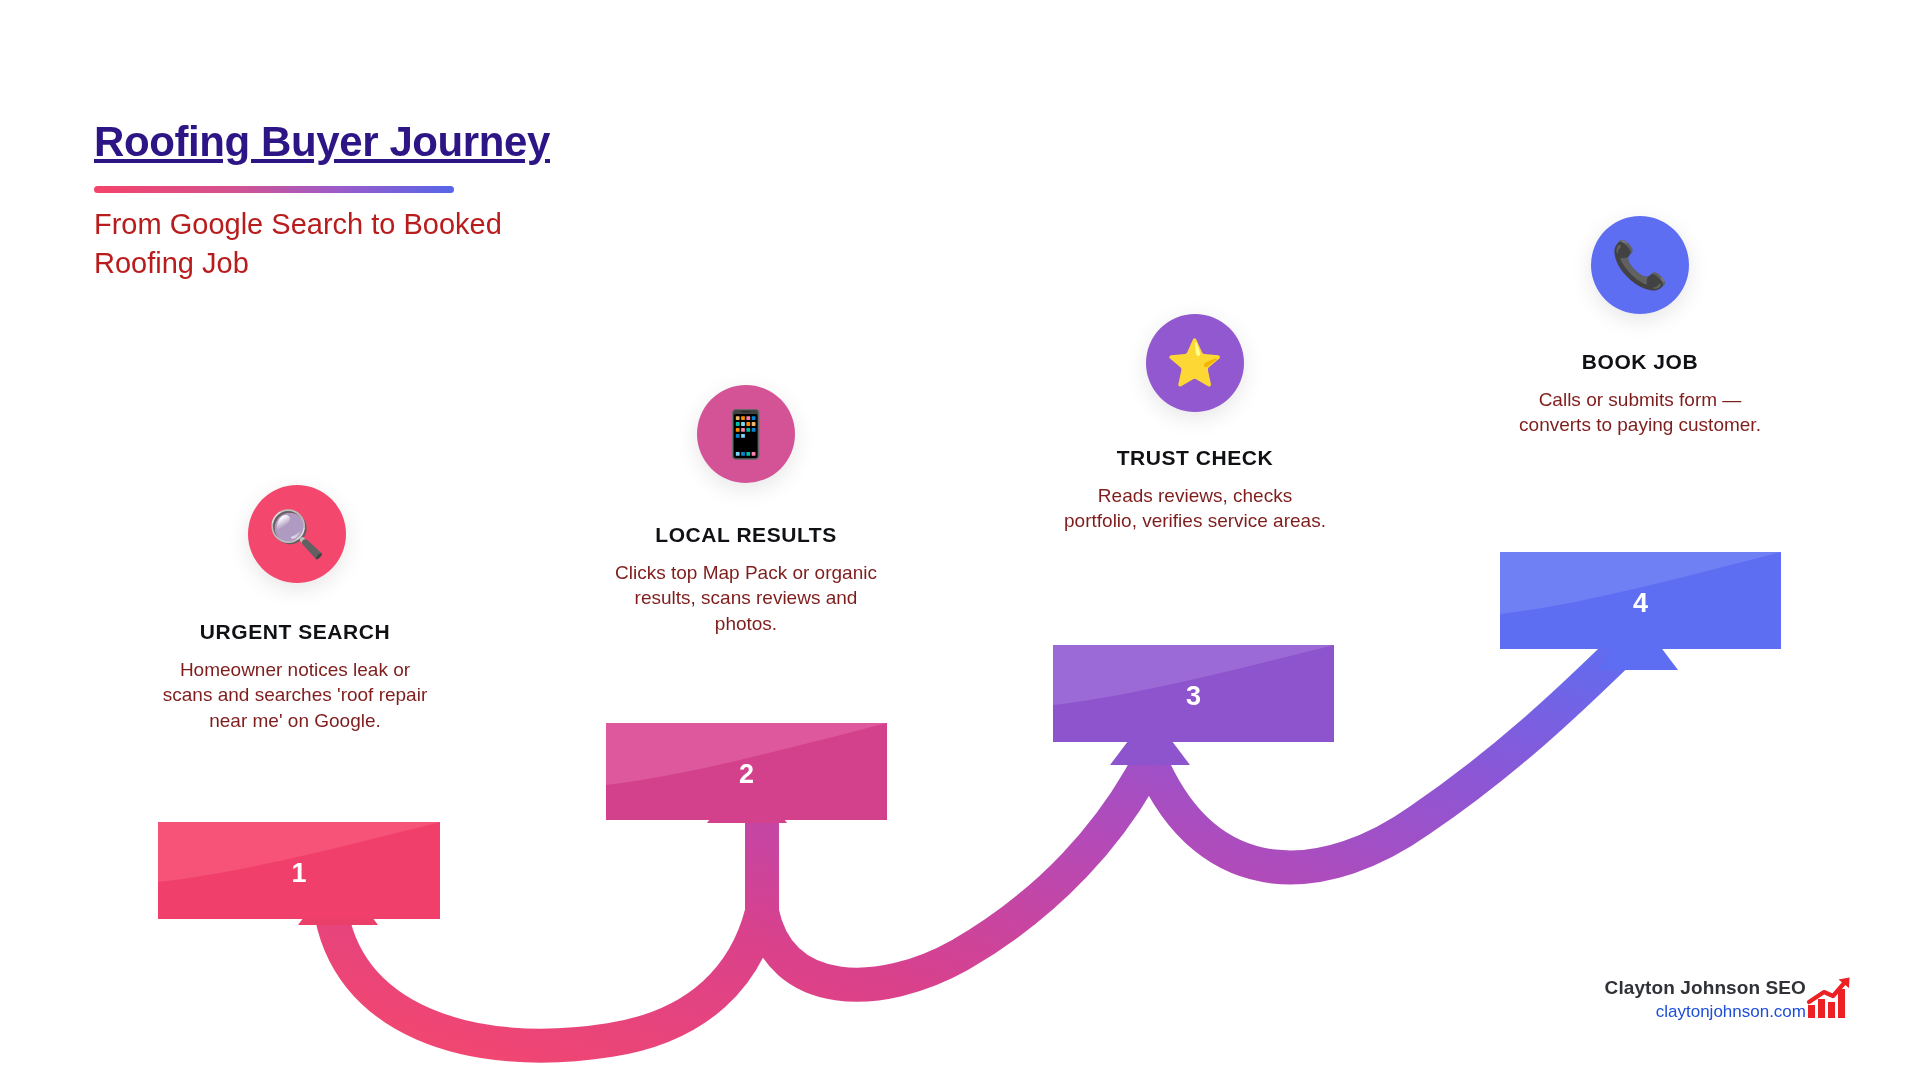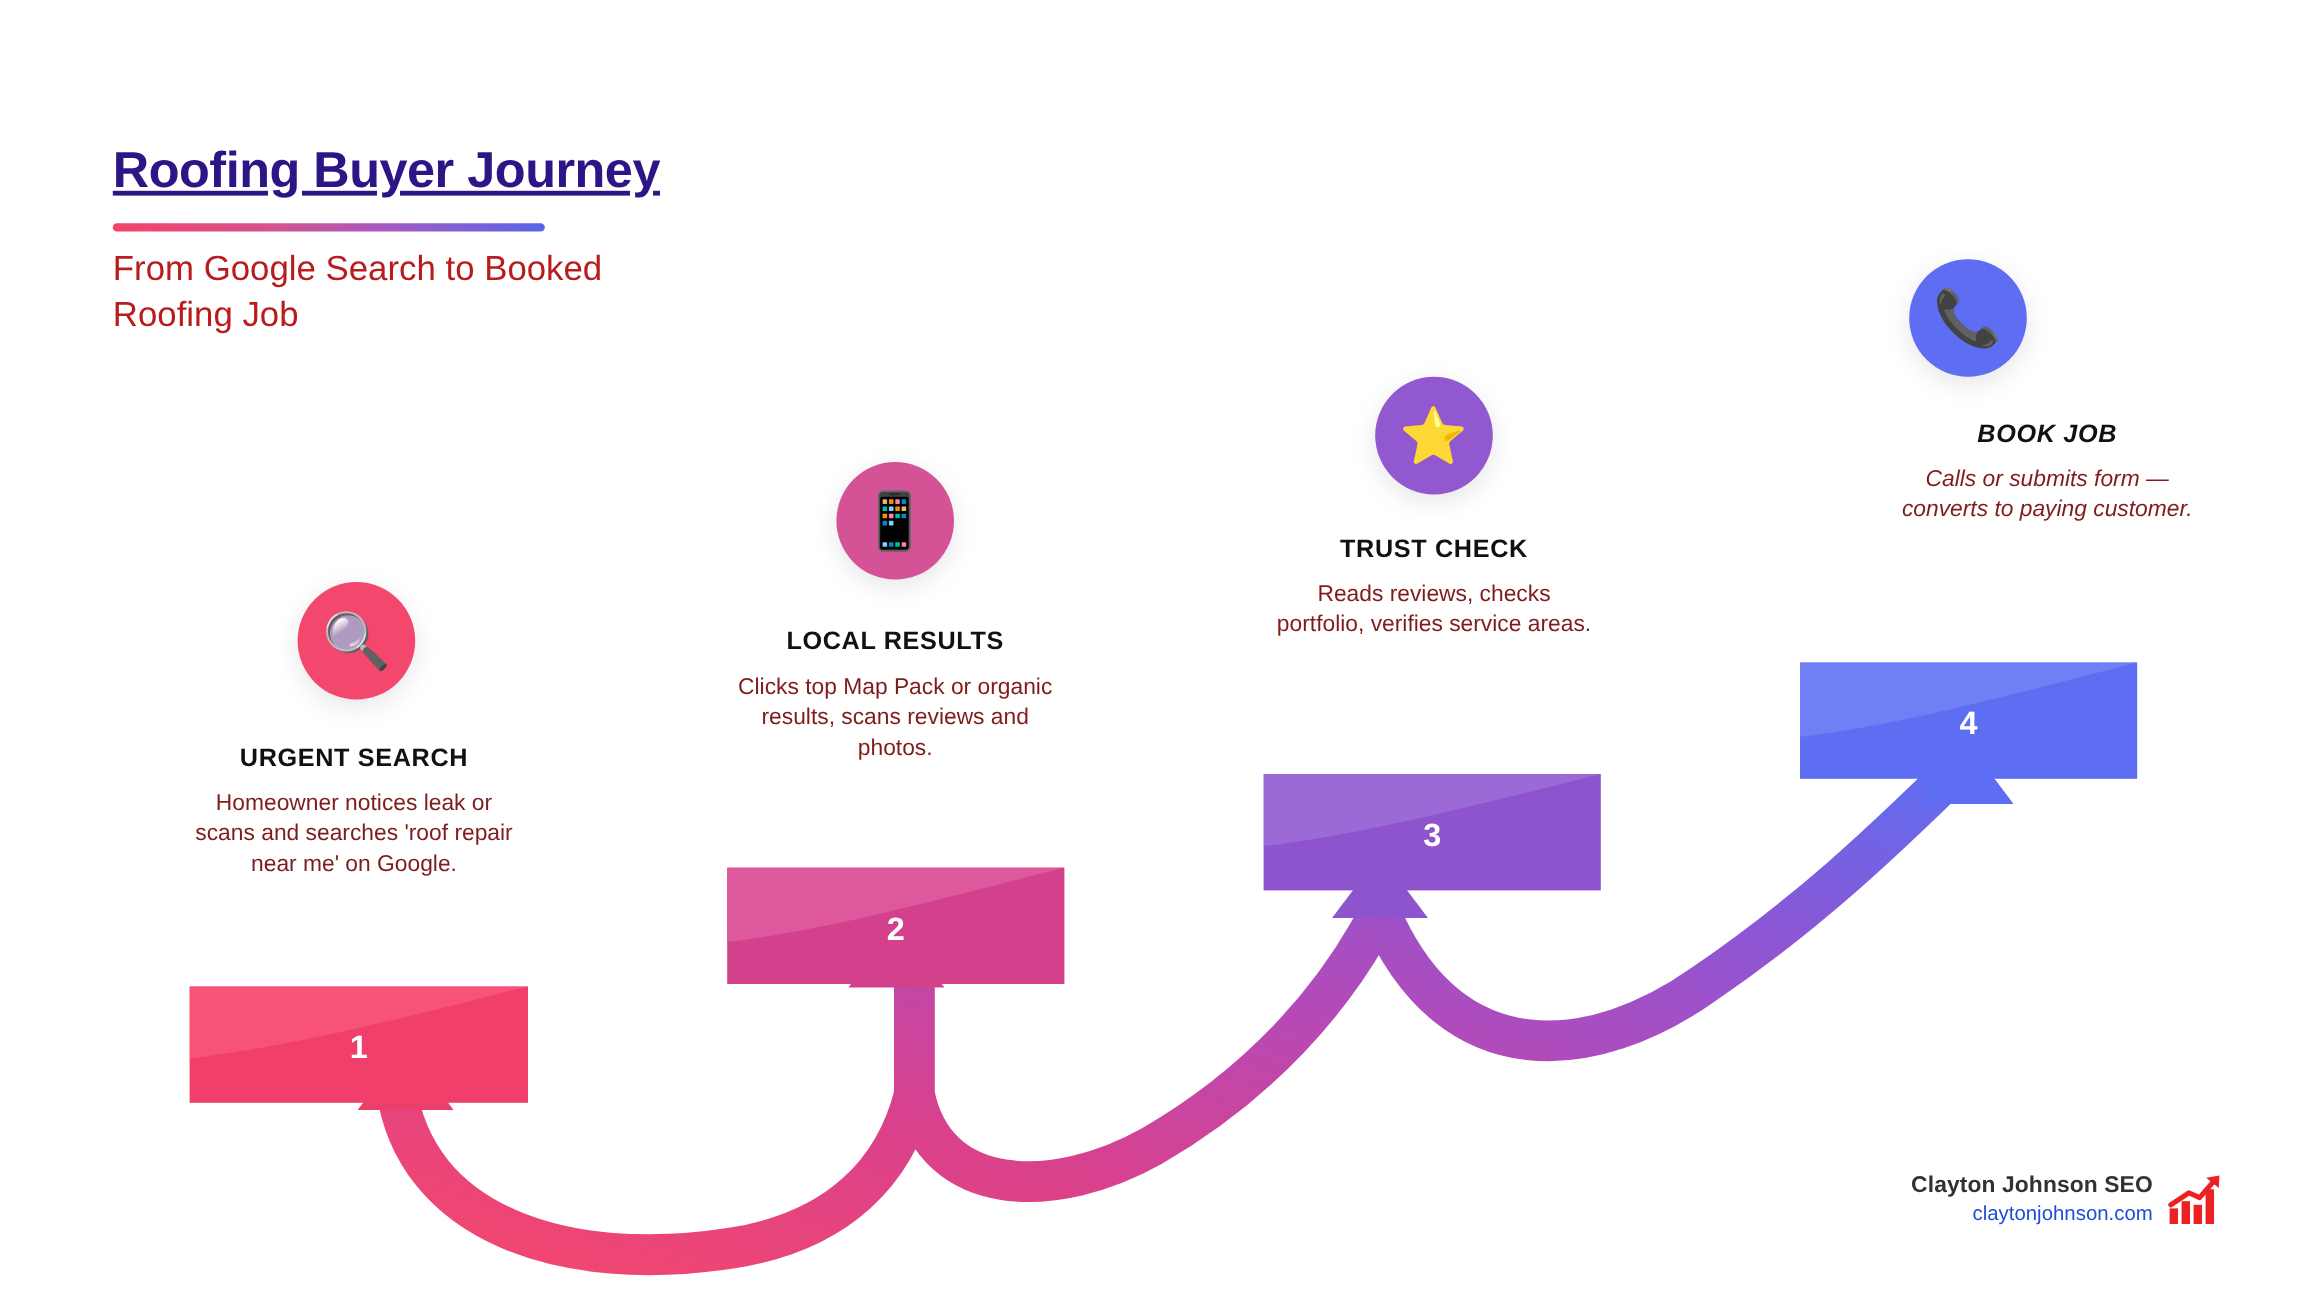--- a/index.html
+++ b/index.html
@@ -120,22 +120,21 @@
     font-weight: 700;
     z-index: 2;
   }
 
   
   .brand {
     position: absolute;
     right: 68px;
     bottom: 56px;
     display: flex;
-    align-items: center;
-    gap: 12px;
+    gap: 0;
   }
   .brand-text { text-align: right; }
   .brand-name {
     font-size: 19px;
     font-weight: 700;
     color: #303237;
     letter-spacing: 0.1px;
     line-height: 1.35;
   }
   .brand-url {
@@ -227,21 +226,21 @@
   <div class="bar" style="left:1053px; top:645px; width:281px; height:97px; background:#8e54cd;">
     <svg class="wave" viewBox="0 0 281 97" preserveAspectRatio="none">
       <path d="M0 60 C 70 52, 150 33, 281 0 L281 0 L0 0 Z" fill="#9c6ad6"></path>
     </svg>
     <div class="num" style="top:36px;">3</div>
   </div>
 
   <div class="step-icon" style="left:1591px; top:216px; background:#5d6ef2;">
     <span>📞</span>
   </div>
-  <div class="step" style="left:1556px; top:350px;font-style:italic;">
+  <div class="step" style="left:1490px; top:350px;">
     <div class="step-title">BOOK JOB</div>
     <div class="step-desc">Calls or submits form — converts to paying customer.</div>
   </div>
   <div class="bar" style="left:1500px; top:552px; width:281px; height:97px; background:#5d6ef2;">
     <svg class="wave" viewBox="0 0 281 97" preserveAspectRatio="none">
       <path d="M0 62 C 70 54, 150 34, 281 0 L281 0 L0 0 Z" fill="#6f80f5"></path>
     </svg>
     <div class="num" style="top:36px;">4</div>
   </div>
 

